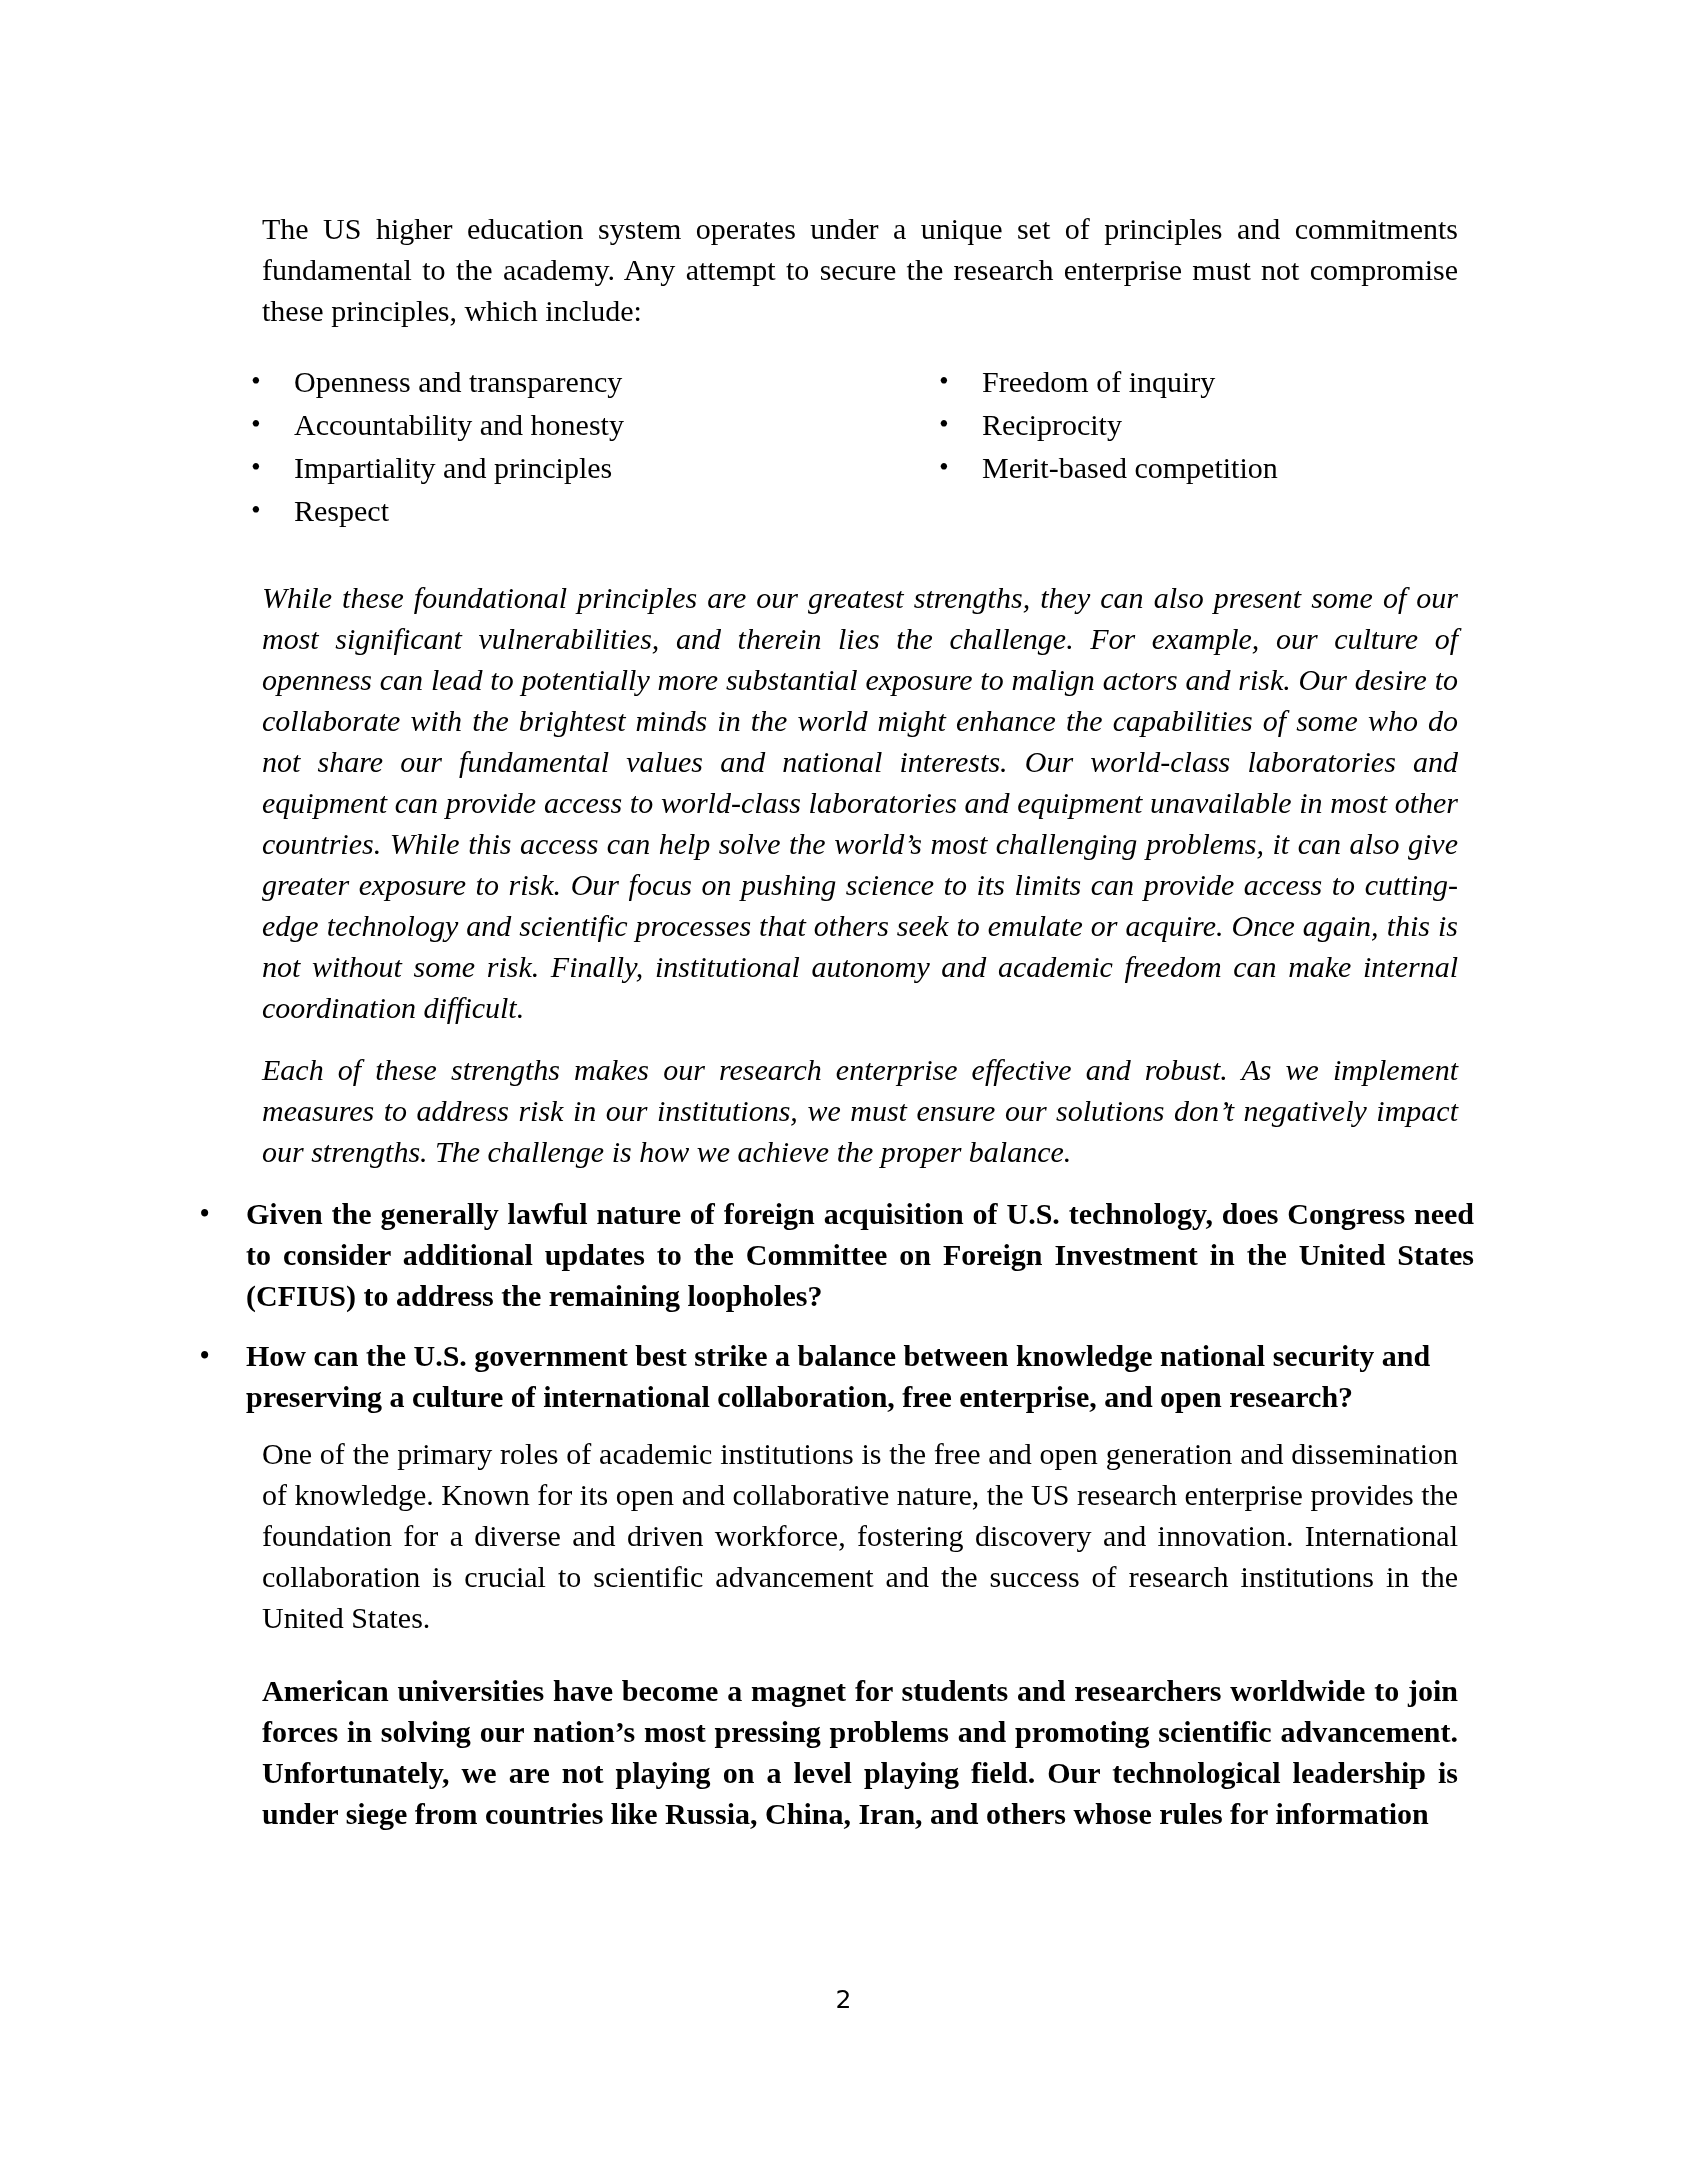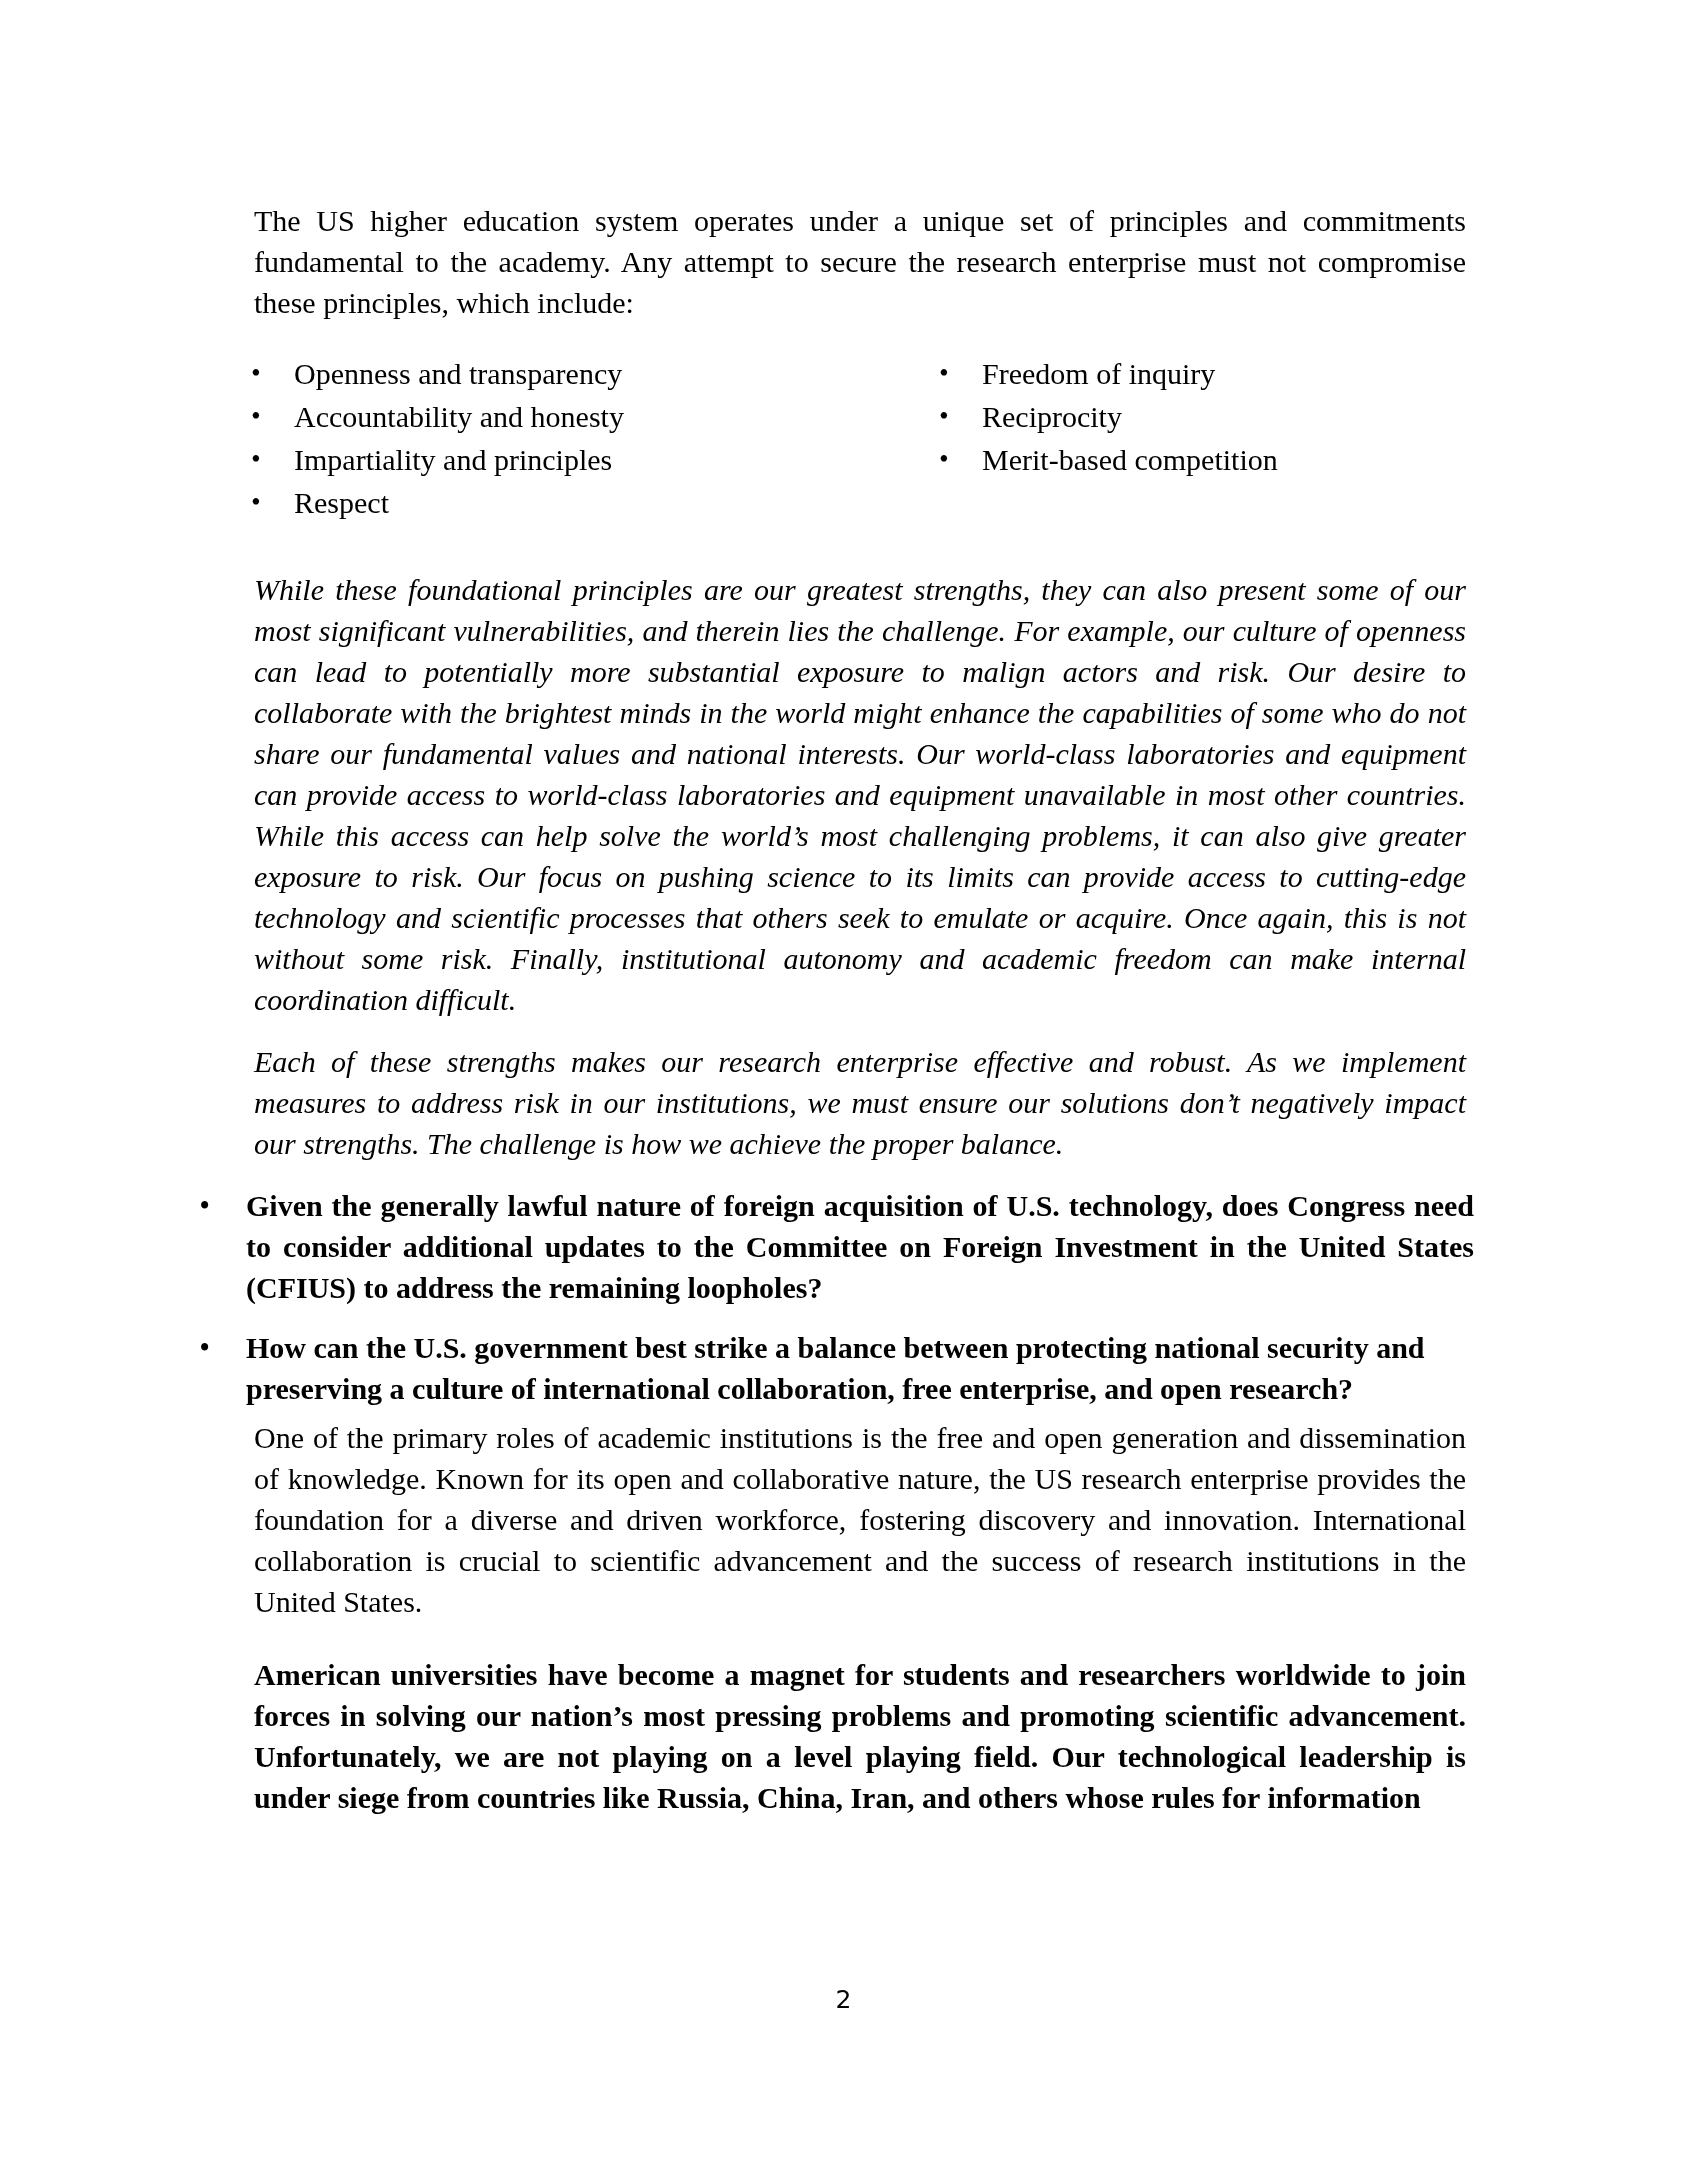--- a/index.html
+++ b/index.html
@@ -12,21 +12,21 @@
     color: #000;
   }
   .page {
     position: absolute;
     left: 246px;
     top: 192px;
     width: 1228px;
     font-size: 30px;
     line-height: 41px;
   }
-  p { margin: 8px; }
+  p { margin: 16px; }
   .justify { text-align: justify; text-align-last: left; }
   .para { margin-bottom: 21px; font-style: italic; }
   .principles {
     display: flex;
     margin-top: 29px;
     margin-bottom: 45px;
     padding: 0;
   }
   .col { list-style: none; margin: 0; padding: 0; }
   .col-left { width: 688px; }
@@ -93,21 +93,21 @@
   <p class="justify para">Each of these strengths makes our research enterprise effective and robust.  As we implement measures to address risk in our institutions, we must ensure our solutions don’t negatively impact our strengths. The challenge is how we achieve the proper balance.</p>
 
   <div class="question justify">
     <span class="qbullet">•</span>
     <span>Given the generally lawful nature of foreign acquisition of U.S. technology, does Congress need to consider additional updates to the Committee on Foreign Investment in the United States (CFIUS) to address the remaining loopholes?</span>
   </div>
 
 
   <div class="question tight">
     <span class="qbullet">•</span>
-    <span>How can the U.S. government best strike a balance between protecting national security and preserving a culture of international collaboration, free enterprise, and open research?</span>
+    <span>How can the U.S. government best strike a balance between knowledge national security and preserving a culture of international collaboration, free enterprise, and open research?</span>
   </div>
 
   <p class="justify">One of the primary roles of academic institutions is the free and open generation and dissemination of knowledge. Known for its open and collaborative nature, the US research enterprise provides the foundation for a diverse and driven workforce, fostering discovery and innovation. International collaboration is crucial to scientific advancement and the success of research institutions in the United States.</p>
 
   <p class="justify after-gap">American universities have become a magnet for students and researchers worldwide to join forces in solving our nation’s most pressing problems and promoting scientific advancement. Unfortunately, we are not playing on a level playing field. Our technological leadership is under siege from countries like Russia, China, Iran, and others whose rules for information</p>
 
 </div>
 
 <div class="page-number">2</div>
 

